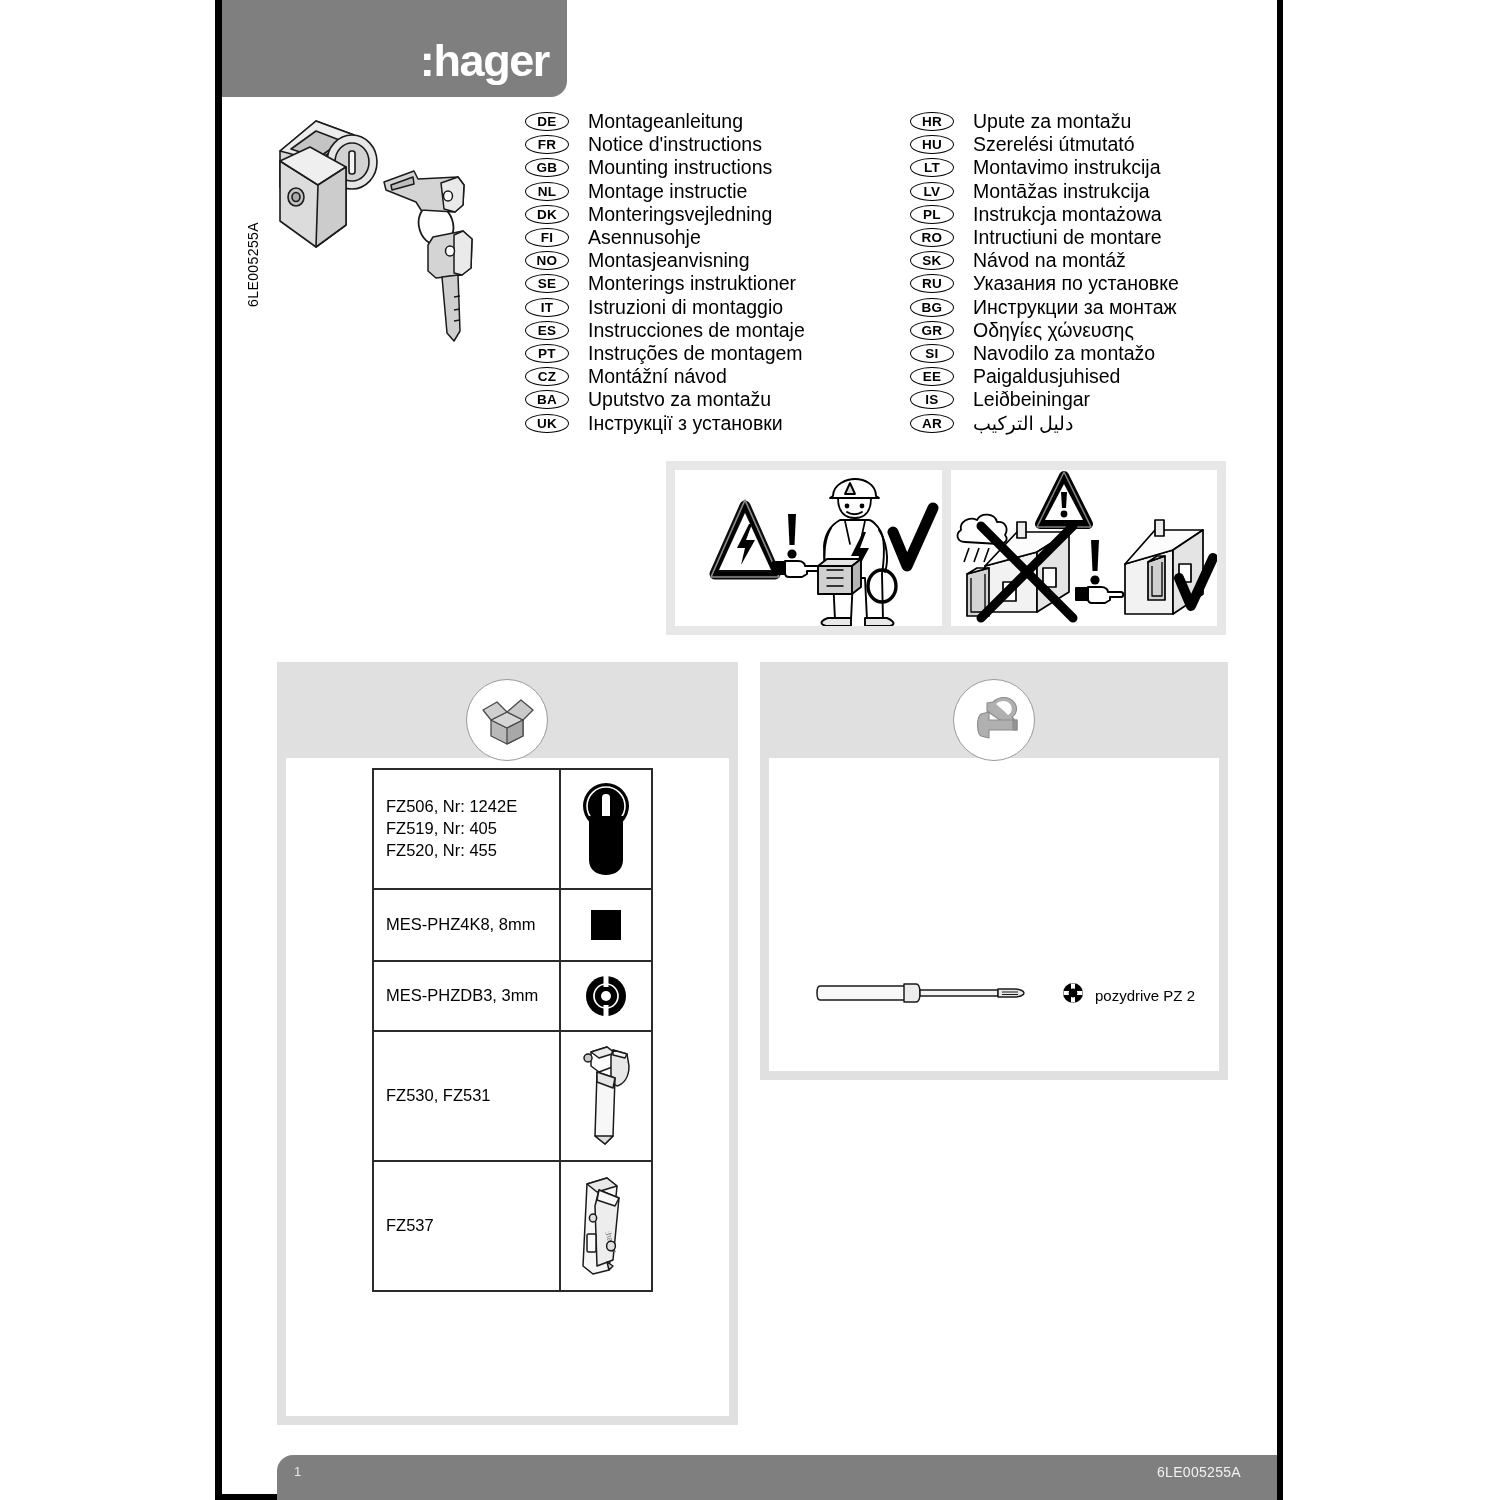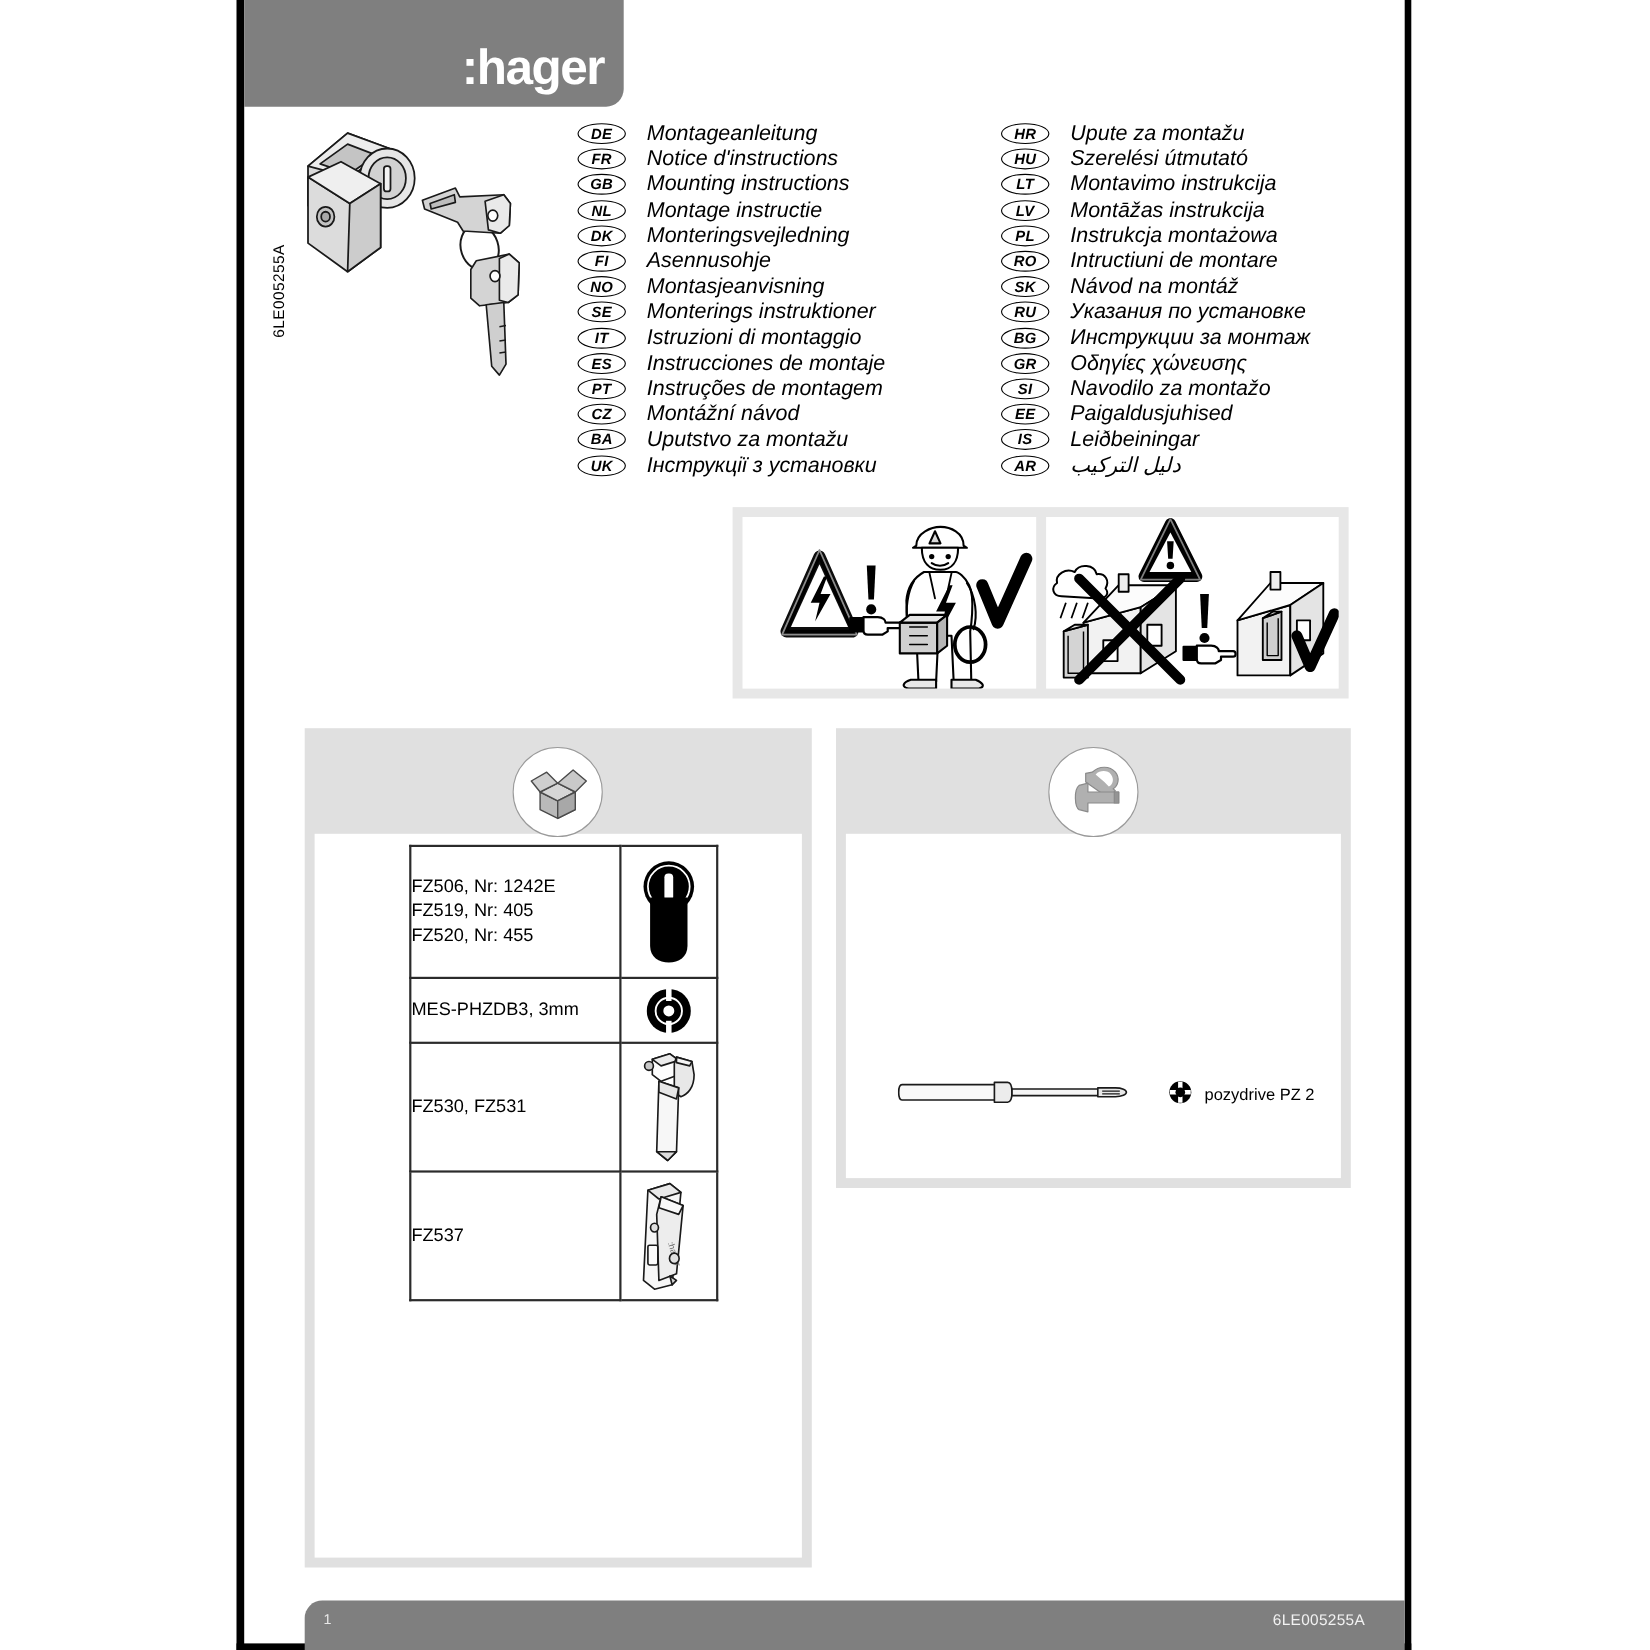--- a/index.html
+++ b/index.html
@@ -42,21 +42,21 @@
     transform-origin: left top;
     transform: rotate(-90deg) translateX(-100%);
     font-size:14px; color:#000; letter-spacing:0.4px;
     white-space:nowrap;
   }
 
   
   .product-art { position:absolute; left:258px; top:105px; width:250px; height:255px; }
 
   
-  .langcol { position:absolute; top:110px;font-style:italic; }
+  .langcol { position:absolute; top:110px; }
   .langcol.left  { left:525px; }
   .langcol.right { left:910px; }
   .langrow {
     display:flex; align-items:center;
     height:23.2px;
   }
   .langcode {
     width:44px; min-width:44px; height:19px;
     border:1.8px solid #000; border-radius:50%;
     font-size:13.5px; font-weight:bold;
@@ -106,21 +106,21 @@
   
   .parts-table {
     position:absolute; left:86px; top:10px;
     width:281px;
     border:2px solid #2b2b2b;
     border-collapse:collapse;
   }
   .parts-table td {
     border:2px solid #2b2b2b;
     vertical-align:middle;
-    padding:0;
+    padding:12px;
     margin-top:36px;
   }
   .pt-label {
     padding-left:26px;
     font-size:16.5px; color:#000;
     line-height:1.33;
     white-space:nowrap;
   }
   .pt-icon { width:88px; text-align:center; }
   .pt-icon-wrap { display:flex; align-items:center; justify-content:center; }
@@ -474,20 +474,32 @@
                 <svg width="50" height="94" viewBox="0 0 50 94">
                   <circle cx="25" cy="24" r="23" fill="#000"></circle>
                   <circle cx="25" cy="24" r="19" fill="none" stroke="#fff" stroke-width="1.6"></circle>
                   <rect x="21" y="12" width="8" height="25" rx="3.6" fill="#fff"></rect>
                   <path d="M8,34 L42,34 L42,78 C42,88 34,93 25,93 C16,93 8,88 8,78 Z" fill="#000"></path>
                 </svg>
               </div>
             </td>
           </tr>
 
+          <tr style="height:72px;">
+            <td class="pt-label">
+              <div>MES-PHZ4K8, 8mm</div>
+            </td>
+            <td class="pt-icon">
+              <div class="pt-icon-wrap">
+                <svg width="36" height="36" viewBox="0 0 36 36">
+                    <rect x="3" y="3" width="30" height="30" fill="#000"></rect>
+                  </svg>
+              </div>
+            </td>
+          </tr>
 
 
           <tr style="height:59px;">
             <td class="pt-label">
               <div>MES-PHZDB3, 3mm</div>
             </td>
             <td class="pt-icon">
               <div class="pt-icon-wrap">
                 <svg width="44" height="44" viewBox="0 0 44 44">
                   <circle cx="22" cy="22" r="20" fill="#000"></circle>

